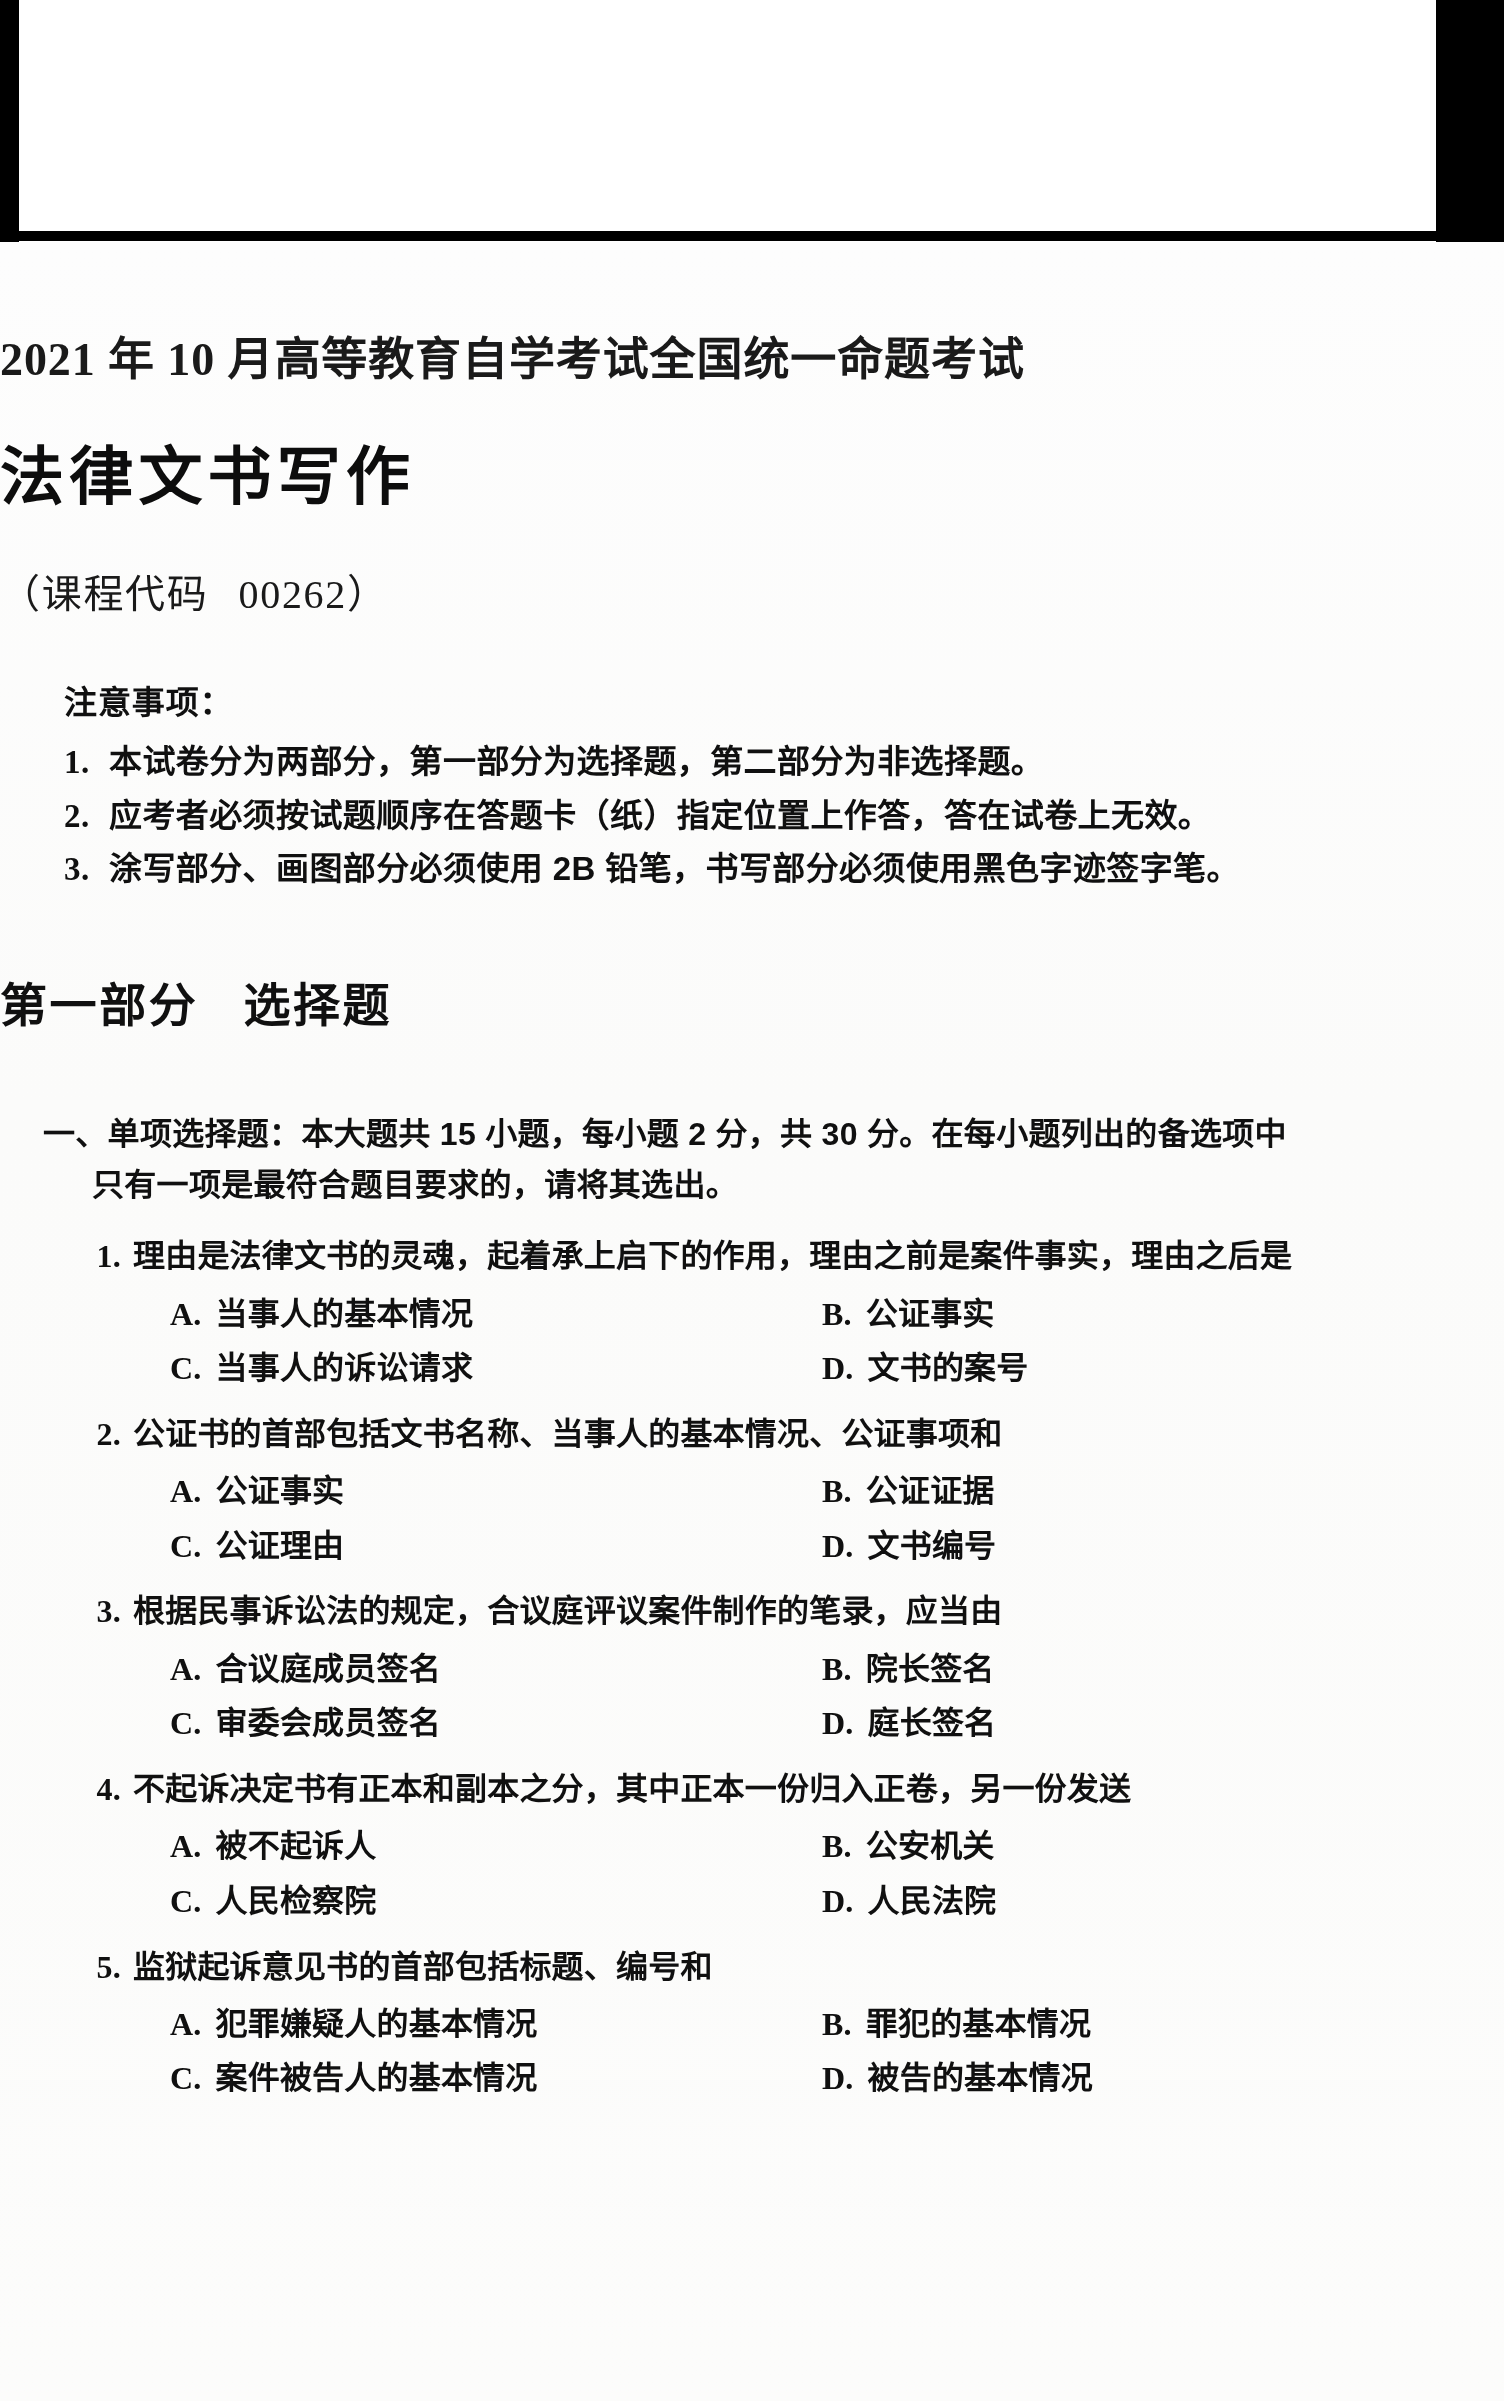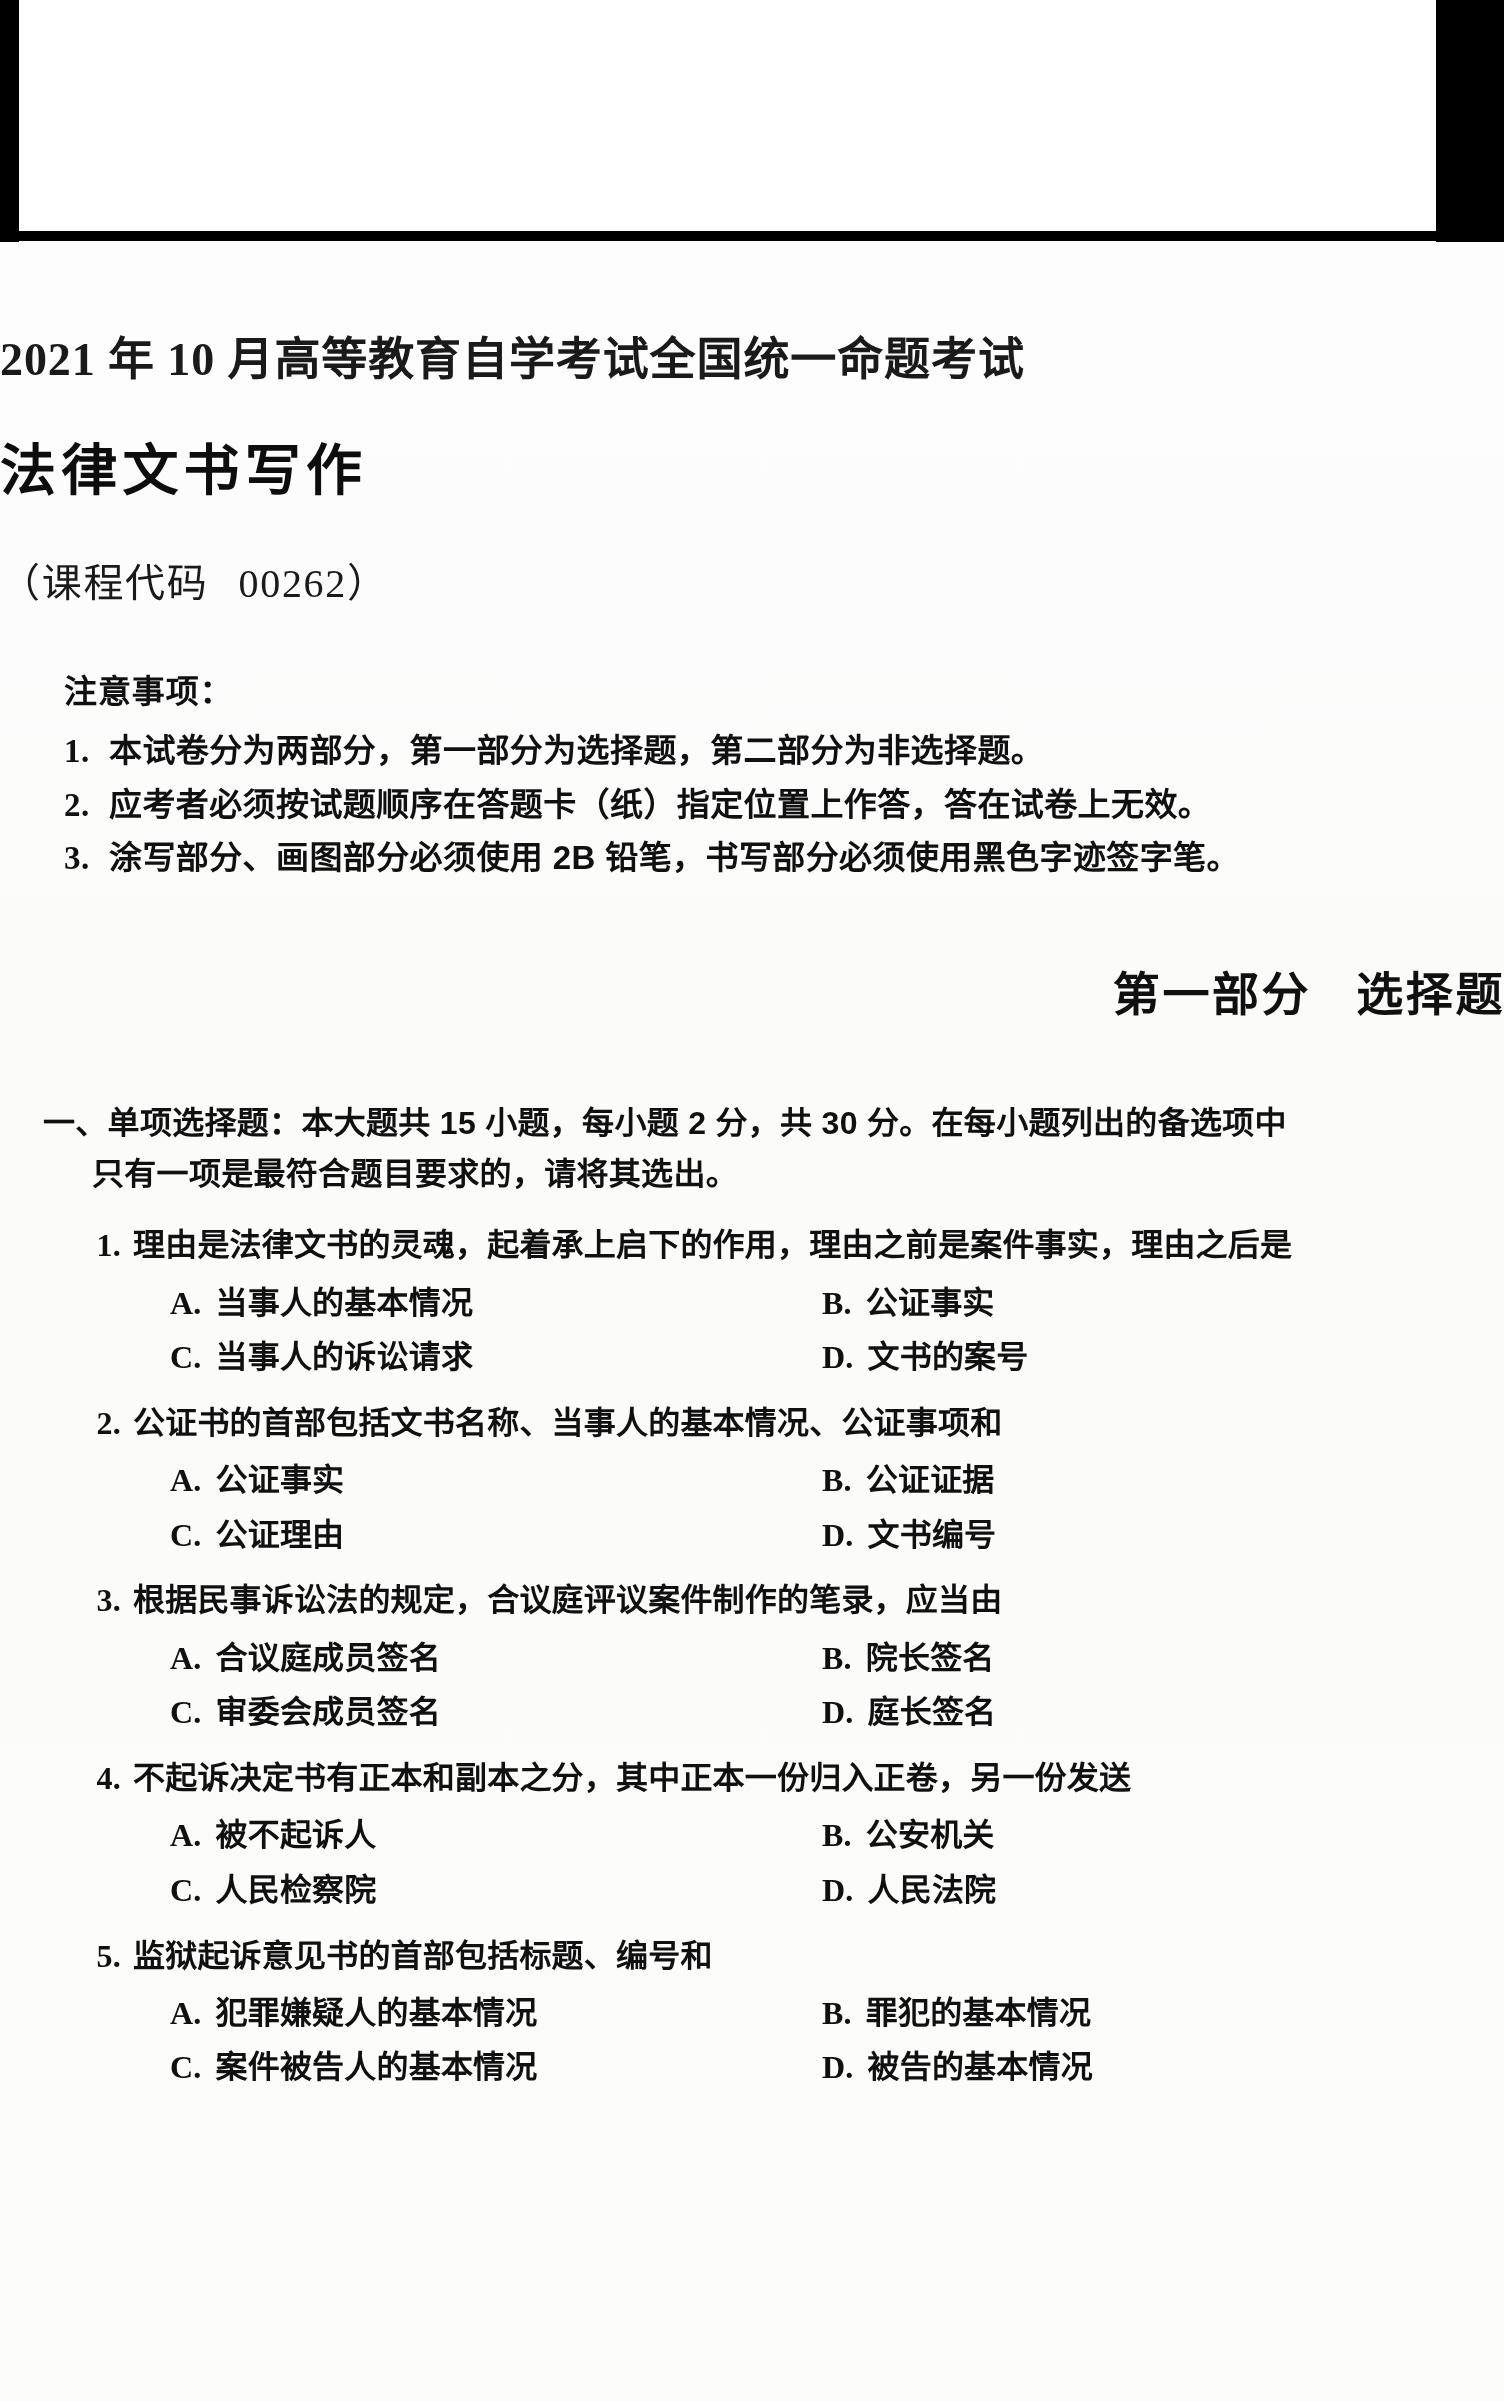--- a/index.html
+++ b/index.html
@@ -60,21 +60,21 @@
   .exam-line {
     font-family: "Liberation Serif", "DejaVu Serif", serif;
     font-size: 46px;
     font-weight: 700;
     letter-spacing: 0.9px;
     margin-top: 80px;
     color: #1a1a1a;
   }
   .exam-title {
     font-family: "Liberation Sans", "DejaVu Sans", sans-serif;
-    font-size: 56px;
+    font-size: 64px;
     font-weight: 700;
     letter-spacing: 5.2px;
     margin-top: 37px;
     color: #0d0d0d;
   }
   .exam-code {
     font-family: "Liberation Serif", "DejaVu Serif", serif;
     font-size: 40px;
     font-weight: 400;
     letter-spacing: 1.7px;
@@ -105,21 +105,21 @@
   }
   .notice-num {
     flex: 0 0 auto;
     width: 45px;
     font-family: "Liberation Serif", "DejaVu Serif", serif;
   }
   .notice-text { flex: 1 1 auto; }
 
   
   .part-heading {
-    text-align: right;
+    text-align: left;
     font-size: 47px;
     font-weight: 700;
     letter-spacing: 2.6px;
     margin-top: 75px;
   }
   .part-heading .gap { display: inline-block; width: 45px; }
 
   
   .section-block {
     margin-top: 73px;

